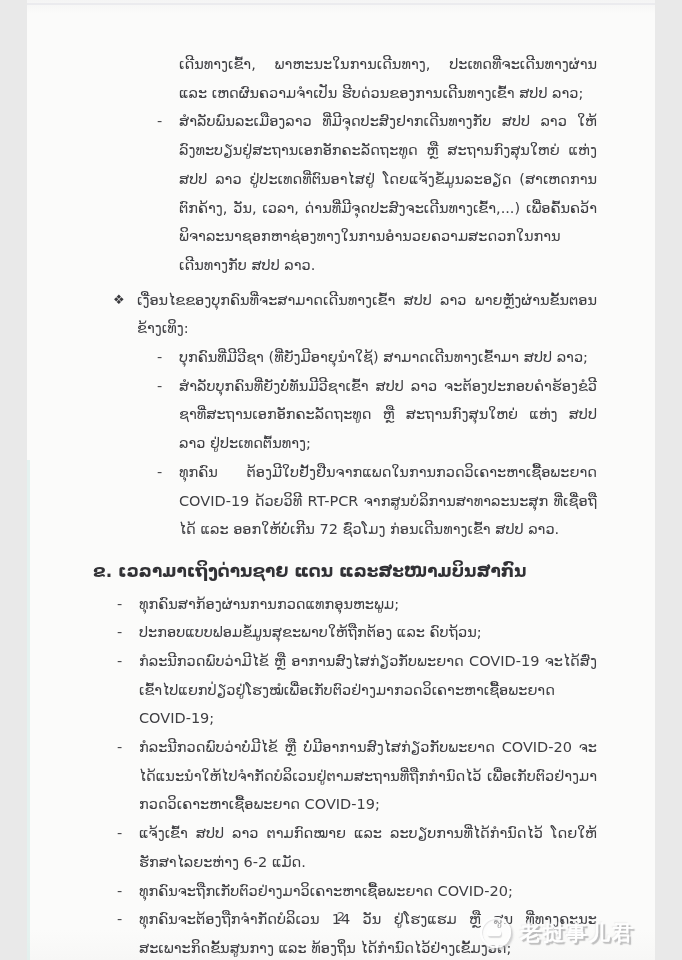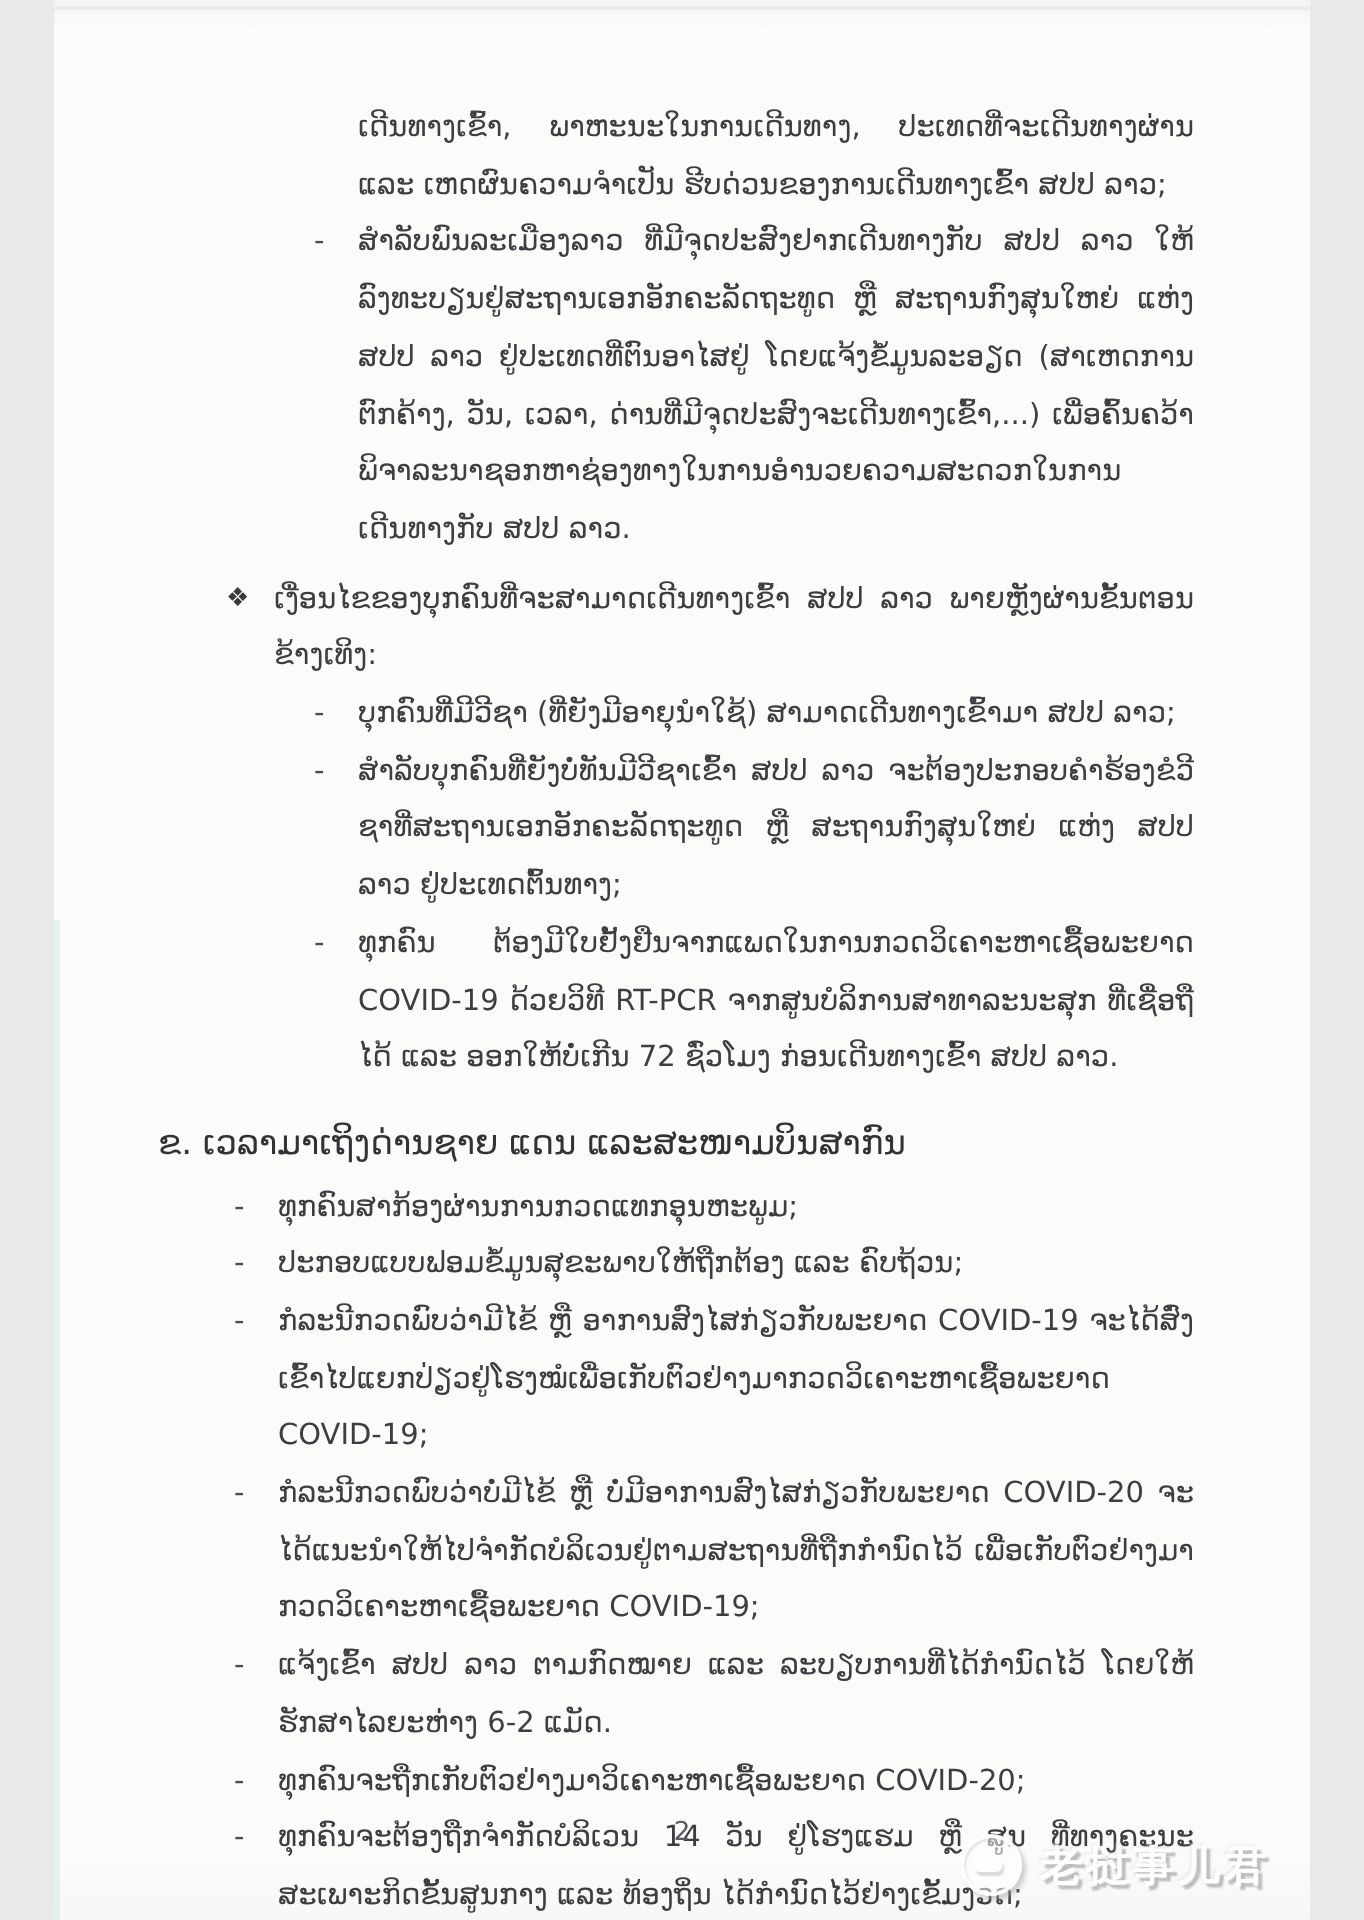--- a/index.html
+++ b/index.html
@@ -61,23 +61,23 @@
     margin: 6px 58px 0 86px;
   }
   .diamond-row .diamond {
     flex: none;
     width: 24px;
     font-size: 13px;
     color: #3a3a3e;
     padding-top: 1px;
   }
   .sec-head {
-    font-weight: normal;
+    font-weight: bold;
     color: #323236;
-    margin: 11px 58px 1px 52px;
+    margin: 11px 58px 1px 66px;
     text-align: left;
   }
   .page-num {
     position: absolute;
     bottom: 36px;
     left: 0; right: 0;
     text-align: center;
     font-size: 13px;
     color: #59595e;
   }

